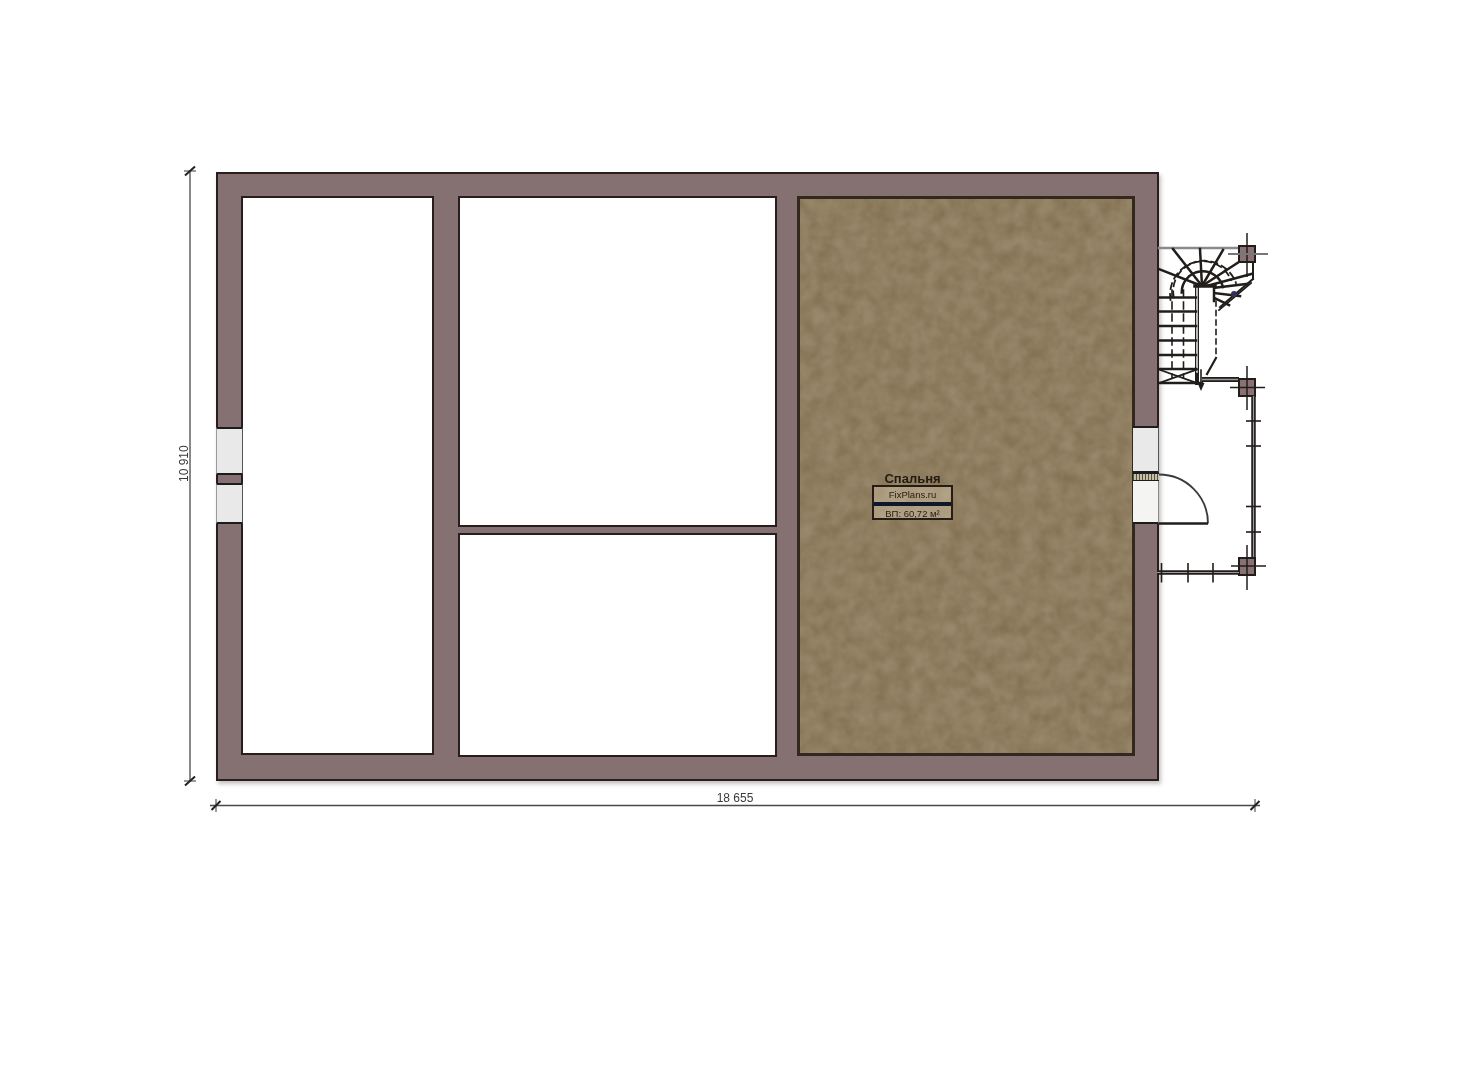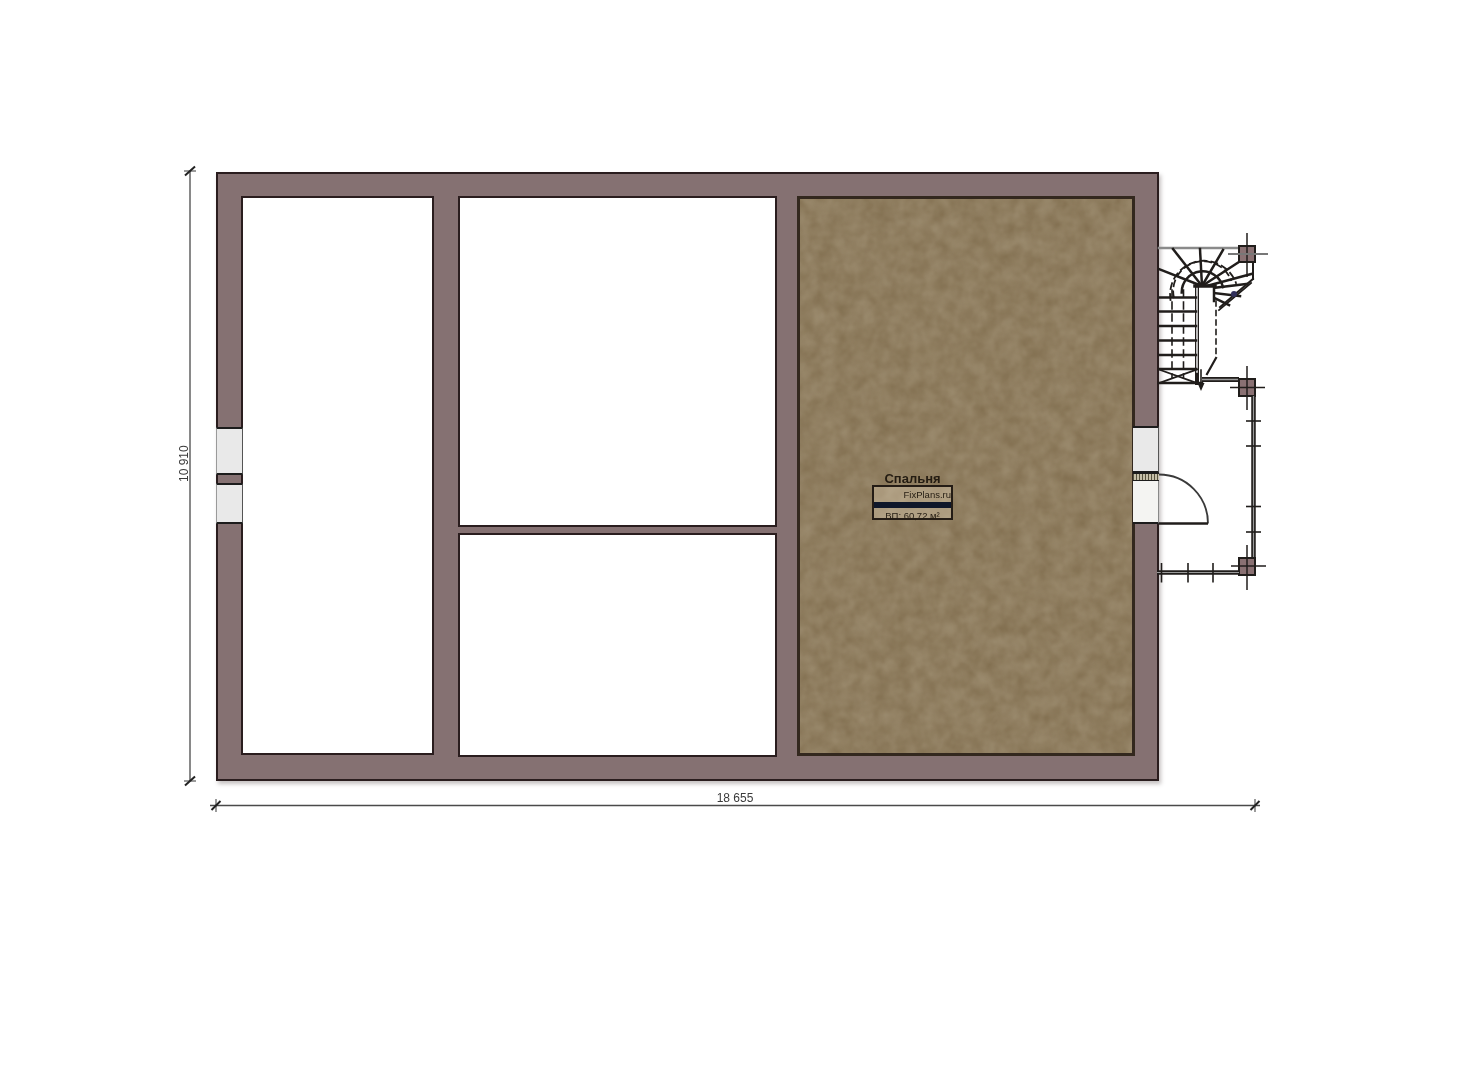--- a/index.html
+++ b/index.html
@@ -28,21 +28,21 @@
         <feColorMatrix type="matrix" values="0 0 0 0 0.60  0 0 0 0 0.53  0 0 0 0 0.38  0 0 0 0.9 -0.22"></feColorMatrix>
       </filter>
     <rect width="332" height="554" filter="url(#mot1)" opacity="0.5"></rect>
     <rect width="332" height="554" filter="url(#mot2)" opacity="0.35"></rect>
   </svg>
 </div>
 
 <div class="abs" style="left:860px;top:471px;width:105px;text-align:center;font-size:13px;font-weight:bold;color:#241c12;">Спальня</div>
 
 <div class="abs" style="left:872px;top:485px;width:81px;height:35px;border:2px solid #241c15;box-sizing:border-box;background:rgba(212,198,170,0.45);font-size:9.5px;color:#241c12;text-align:center;">
-  <div style="height:15px;line-height:16px;border-bottom:6px solid #0f172a;text-align:right;">FixPlans.ru</div>
+  <div style="height:15px;line-height:16px;border-bottom:4px solid #0f172a;">FixPlans.ru</div>
   <div style="height:16px;line-height:16px;">ВП: 60,72 м²</div>
 </div>
 
 <div class="abs" style="left:216px;top:427px;width:27px;height:48px;background:#e9e9e9;border-top:2px solid #1c1c1c;border-bottom:2px solid #1c1c1c;box-sizing:border-box;border-left:1px solid #9a9a9a;border-right:1px solid #555;"></div>
 
 <div class="abs" style="left:216px;top:483px;width:27px;height:41px;background:#e9e9e9;border-top:2px solid #1c1c1c;border-bottom:2px solid #1c1c1c;box-sizing:border-box;border-left:1px solid #9a9a9a;border-right:1px solid #555;"></div>
 
 <div class="abs" style="left:1133px;top:426px;width:26px;height:47px;background:#e9e9e9;border-top:2px solid #1c1c1c;border-bottom:2px solid #1c1c1c;box-sizing:border-box;border-right:1px solid #555;"></div>
 
 <div class="abs" style="left:1133px;top:473px;width:26px;height:8px;background:repeating-linear-gradient(90deg,#57523d 0 1.5px,#c5bfa8 1.5px 3px);border-top:1px solid #1c1c1c;border-bottom:1px solid #1c1c1c;box-sizing:border-box;"></div>

